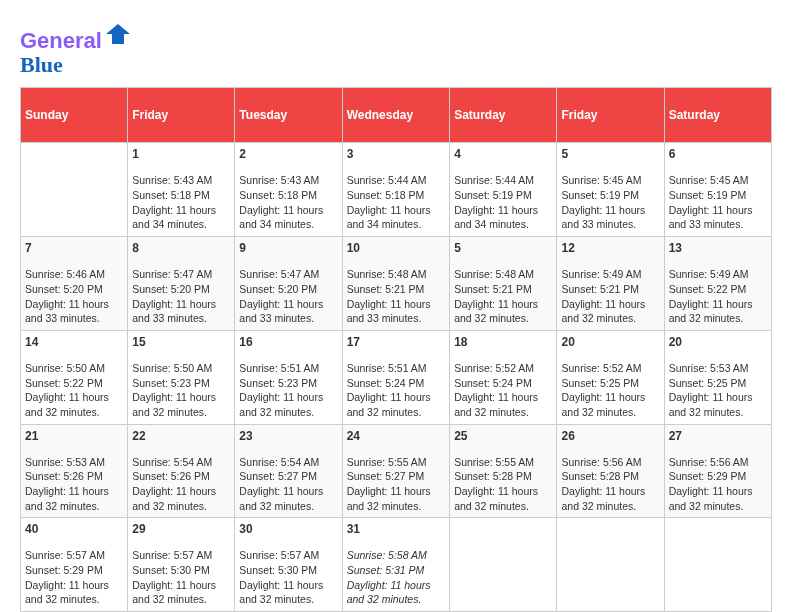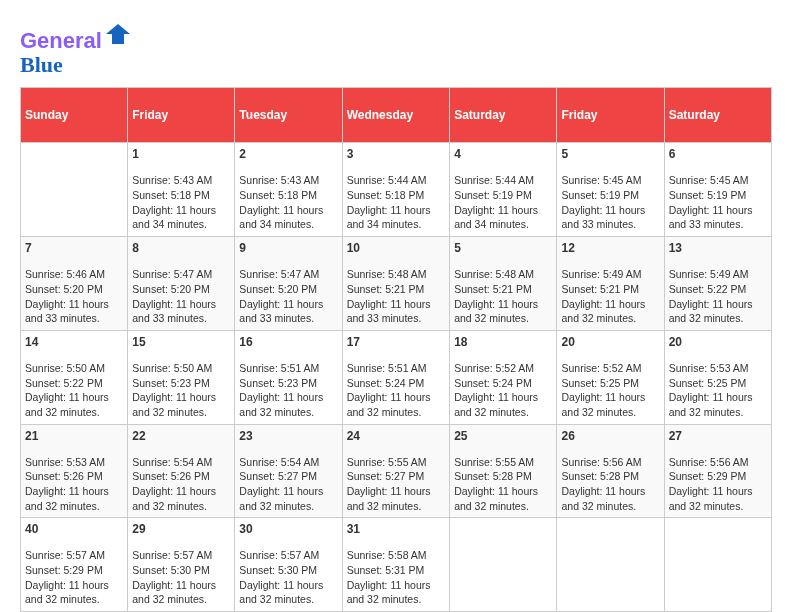--- a/index.html
+++ b/index.html
@@ -333,21 +333,21 @@
         </td>
         <td>
           <span class="day-num">30</span>
           <div class="cell-info" style="white-space: pre-line;">Sunrise: 5:57 AM
 Sunset: 5:30 PM
 Daylight: 11 hours
 and 32 minutes.</div>
         </td>
         <td>
           <span class="day-num">31</span>
-          <div class="cell-info" style="white-space: pre-line;">Sunrise: 5:58 AM
+          <div class="cell-info" style="white-space: pre-line; font-style: italic;">Sunrise: 5:58 AM
 Sunset: 5:31 PM
 Daylight: 11 hours
 and 32 minutes.</div>
         </td>
         <td class="empty"></td>
         <td class="empty"></td>
         <td class="empty"></td>
       </tr>
     </tbody>
 </table>

